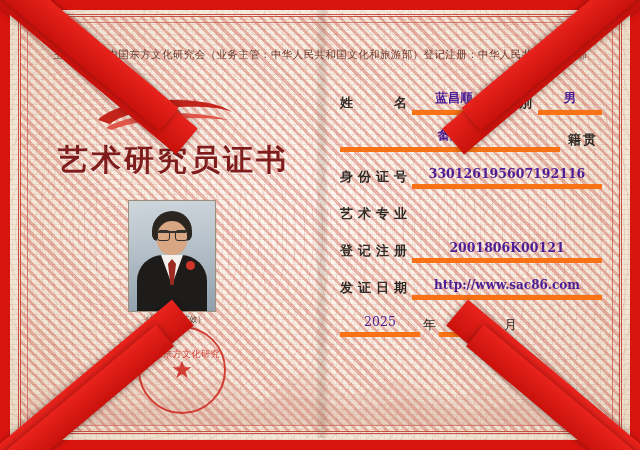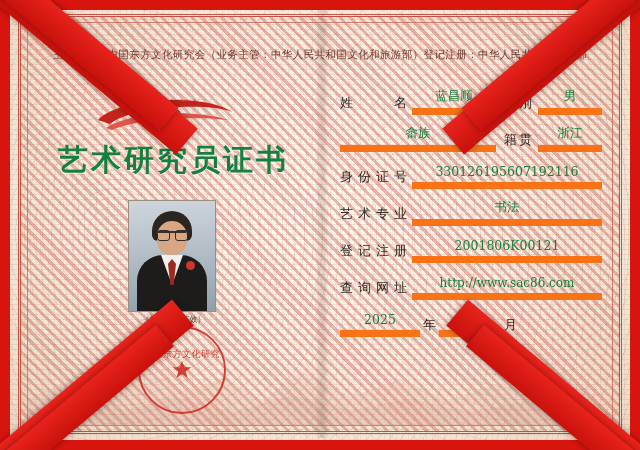--- a/index.html
+++ b/index.html
@@ -141,21 +141,21 @@
     letter-spacing: .5px;
   }
   .cert-title {
     position: absolute;
     left: 0; right: 0;
     top: 72px;
     text-align: center;
     font-family: "DejaVu Serif", serif;
     font-size: 30px;
     font-weight: bold;
-    color: #15803d;
+    color: #7f1d1d;
     letter-spacing: 3px;
     text-shadow: 0 1px 0 rgba(255,255,255,.6);
   }
   .photo {
     position: absolute;
     left: 82px;
     top: 132px;
     width: 86px;
     height: 110px;
     border: 1px solid #9a8f7e;
@@ -243,37 +243,38 @@
   .right-panel {
     position: absolute;
     left: 340px;
     top: 78px;
     width: 262px;
   }
   .field-row {
     display: flex;
     align-items: flex-end;
     height: 37px;
+    font-weight: bold;
   }
   .f-label {
     flex: 0 0 auto;
     font-family: "DejaVu Serif", serif;
     font-size: 13px;
     color: #2e2b27;
     letter-spacing: 5px;
     padding-bottom: 3px;
     white-space: nowrap;
   }
   .f-value {
     flex: 1 1 auto;
-    border-bottom: 7px solid #f97316;
+    border-bottom: 5px solid #f97316;
     text-align: center;
     font-family: "DejaVu Serif", serif;
     font-size: 12.5px;
-    color: #15803d;
+    color: #4c1d95;
     padding: 0 4px 3px 4px;
     min-width: 30px;
     white-space: nowrap;
   }
   .f-value.url {
     font-family: "DejaVu Serif", serif;
     font-size: 12px;
   }
   .f-label2 {
     flex: 0 0 auto;
@@ -355,41 +356,39 @@
     <div class="field-row">
       <span class="f-label">姓　　名</span>
       <span class="f-value">蓝昌顺</span>
       <span class="f-label2">性别</span>
       <span class="f-value" style="flex:0 0 56px">男</span>
     </div>
 
     <div class="field-row">
       <span class="f-value">畲族</span>
       <span class="f-label2">籍贯</span>
-      <span class="f-value" style="flex:0 0 56px">浙江</span>
     </div>
 
     <div class="field-row">
       <span class="f-label">身份证号</span>
       <span class="f-value">330126195607192116</span>
     </div>
 
     <div class="field-row">
       <span class="f-label">艺术专业</span>
-      <span class="f-value">书法</span>
     </div>
 
 
     <div class="field-row">
       <span class="f-label">登记注册</span>
       <span class="f-value">2001806K00121</span>
     </div>
 
     <div class="field-row">
-      <span class="f-label">查询网址</span>
+      <span class="f-label">发证日期</span>
       <span class="f-value url">http://www.sac86.com</span>
     </div>
 
     <div class="date-row">
       <span class="f-value" style="flex:0 0 72px">2025</span>
       <span class="unit">年</span>
       <span class="f-value" style="flex:0 0 54px">04</span>
       <span class="unit">月</span>
     </div>
   </div>

